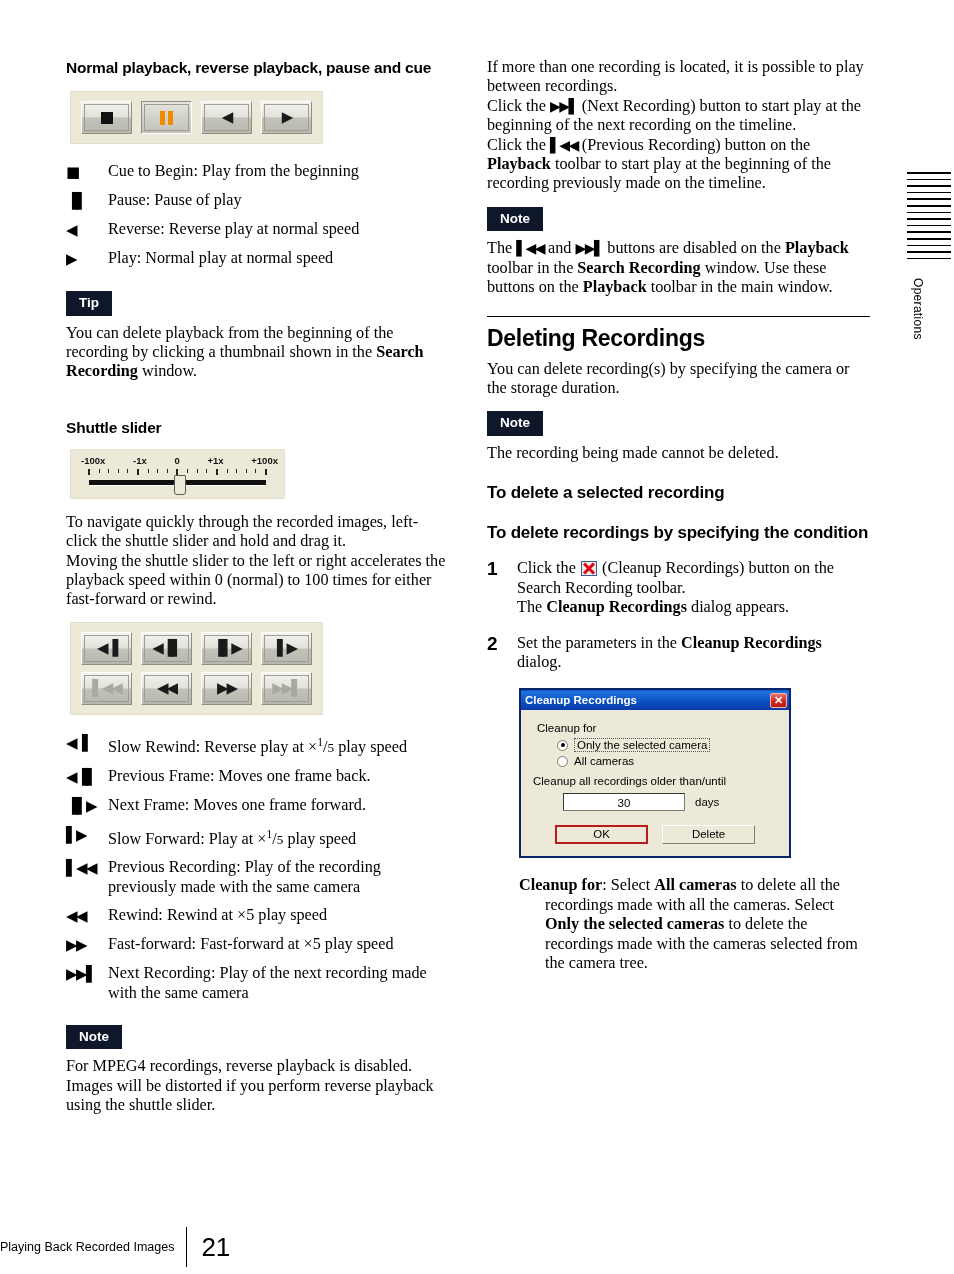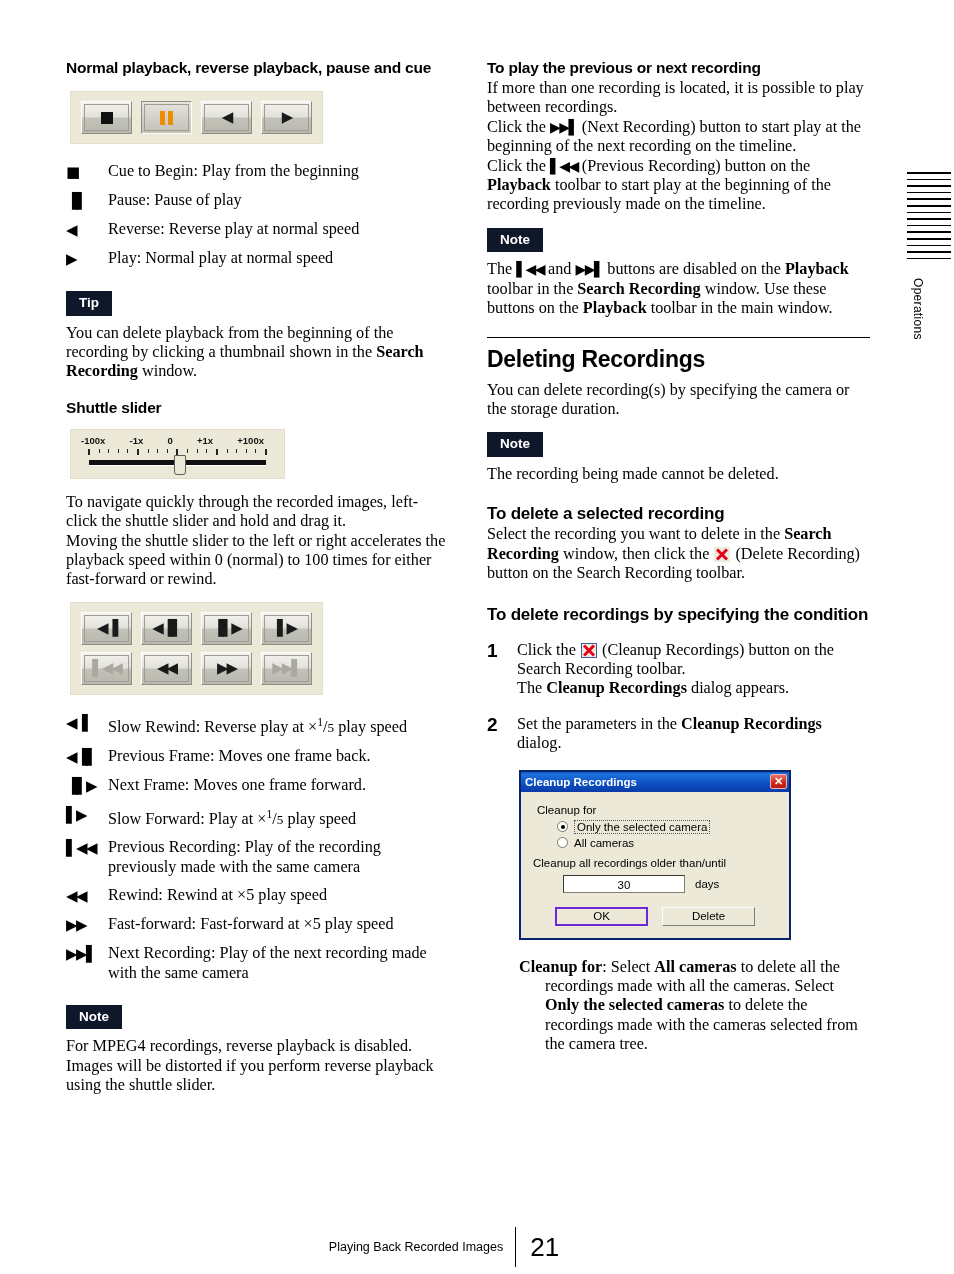--- a/index.html
+++ b/index.html
@@ -161,21 +161,21 @@
   .shuttle {
     background: #EDE9D8;
     width: 213px;
     height: 48px;
     margin: 12px 0 4px 4px;
     position: relative;
     border: 1px solid #E4DFCC;
   }
   .shuttle .labels {
     position: absolute;
-    top: 5px; left: 10px; right: 20px;
+    top: 5px; left: 10px; right: 6px;
     display: flex;
     justify-content: space-between;
     font-family: "Liberation Sans", sans-serif;
     font-weight: bold;
     font-size: 9.5px;
     color: #111;
   }
   .shuttle .ticks {
     position: absolute;
     top: 19px; left: 17px; right: 17px;
@@ -336,21 +336,21 @@
     width: 93px; height: 19px;
     background: #ECE9D8;
     border: 1px solid #7f7f76;
     border-top-color: #ffffff;
     border-left-color: #ffffff;
     font-size: 11.5px;
     line-height: 17px;
     text-align: center;
     box-sizing: border-box;
   }
-  .dbtn.default { border: 2px solid #6d28d9; line-height: 15px; }
+  .dbtn.default { border: 2px solid #b91c1c; line-height: 15px; }
 
   
   .defblock {
     margin: 18px 0 0 32px;
     font-size: 16.2px;
     line-height: 19.4px;
     text-indent: -26px;
     padding-left: 26px;
   }
 
@@ -377,21 +377,21 @@
     margin-left: 4px;
     letter-spacing: 0.3px;
   }
 
   
   .footer {
     position: absolute;
     left: 0; right: 0;
     top: 1227px;
     display: flex;
-    justify-content: center;
+    justify-content: flex-start;
     align-items: center;
     padding-right: 66px;
   }
   .footer .ftext {
     font-family: "Liberation Sans", sans-serif;
     font-size: 12.5px;
     padding-right: 12px;
   }
   .footer .fnum {
     font-family: "Liberation Sans", sans-serif;
@@ -453,21 +453,21 @@
       </div>
       <div class="glyph-row">
         <span class="gl">▶</span>
         <span class="gt">Play: Normal play at normal speed</span>
       </div>
     </div>
 
     <div class="badge">Tip</div>
     <p class="body"><span>You can delete playback from the beginning of the recording by clicking a thumbnail shown in the </span><span class="b">Search Recording</span><span> window.</span></p>
 
-    <h3 class="h-sub" style="margin-top:16px">Shuttle slider</h3>
+    <h3 class="h-sub" style="margin-top:36px">Shuttle slider</h3>
 
     
     <div class="shuttle">
       <div class="labels">
         <span>-100x</span>
         <span>-1x</span>
         <span>0</span>
         <span>+1x</span>
         <span>+100x</span>
       </div>
@@ -575,39 +575,37 @@
       </div>
     </div>
 
     <div class="badge">Note</div>
     <p class="body">For MPEG4 recordings, reverse playback is disabled. Images will be distorted if you perform reverse playback using the shuttle slider.</p>
 
   </div>
 
   <div class="col col-right">
 
-    <h3 class="h-sub">To play the previous or next recording</h3>
     <p class="body">If more than one recording is located, it is possible to play between recordings.</p>
     <p class="body"><span>Click the </span><span class="ig">▶▶▌</span><span> (Next Recording) button to start play at the beginning of the next recording on the timeline.</span></p>
     <p class="body"><span>Click the </span><span class="ig">▌◀◀</span><span> (Previous Recording) button on the </span><span class="b">Playback</span><span> toolbar to start play at the beginning of the recording previously made on the timeline.</span></p>
 
     <div class="badge">Note</div>
     <p class="body"><span>The </span><span class="ig">▌◀◀</span><span> and </span><span class="ig">▶▶▌</span><span> buttons are disabled on the </span><span class="b">Playback</span><span> toolbar in the </span><span class="b">Search Recording</span><span> window.  Use these buttons on the </span><span class="b">Playback</span><span> toolbar in the main window.</span></p>
 
     <div class="rule-top">
       <h2 class="h-main">Deleting Recordings</h2>
     </div>
 
     <p class="body" style="margin-top:8px">You can delete recording(s) by specifying the camera or the storage duration.</p>
 
     <div class="badge">Note</div>
     <p class="body">The recording being made cannot be deleted.</p>
 
     <h3 class="h-sub" style="margin-top:20px;font-size:17px">To delete a selected recording</h3>
-    <p class="body"><span>Select the recording you want to delete in the </span><span class="b">Search Recording</span><span> window, then click the </span><span class="icon-x"></span><span> (Delete Recording) button on the Search Recording toolbar.</span></p>
 
     <h3 class="h-sub" style="margin-top:20px;font-size:17px;line-height:21px">To delete recordings by specifying the condition</h3>
 
     <div class="step">
       <span class="num">1</span>
       <span class="stxt"><span>Click the </span><span class="icon-cleanup"></span><span> (Cleanup Recordings) button on the Search Recording toolbar.</span><br><span>The </span><span class="b">Cleanup Recordings</span><span> dialog appears.</span></span>
     </div>
 
     <div class="step">
       <span class="num">2</span>

